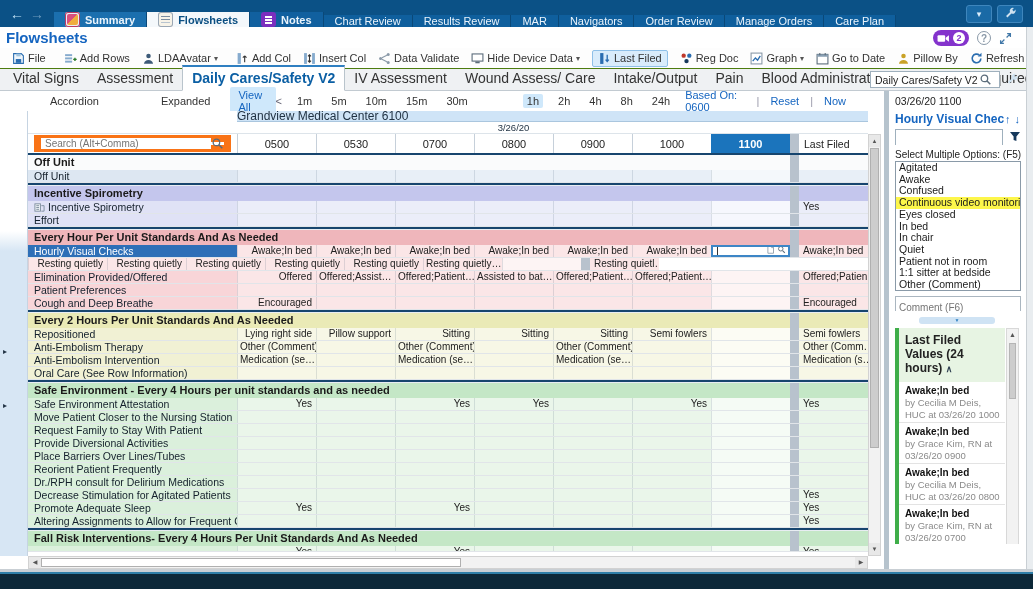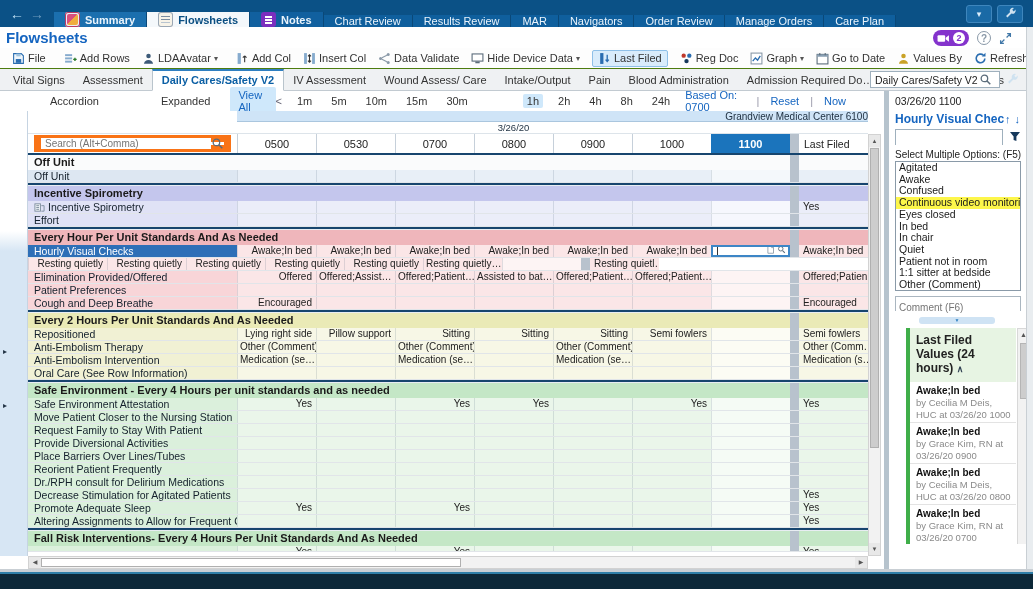--- a/index.html
+++ b/index.html
@@ -38,21 +38,21 @@
   .toolbar { position:absolute; left:0; top:48px; width:1026px; height:21px; background:#fdfdfd; display:flex; align-items:center; padding-left:6px; border-bottom:1px solid #4d7c0f; }
   .titem { display:flex; align-items:center; gap:3px; font-size:11px; color:#333; padding:1px 5px; white-space:nowrap; border:1px solid transparent; border-radius:2px; cursor:default; }
   .titem.active { background:#d9ecfb; border-color:#8fc0e8; }
   .tsep { width:1px; height:14px; background:#d4d9de; margin:0 3px; }
   .caret { font-size:8px; color:#555; }
   .ticon12 { width:13px; height:13px; display:inline-flex; }
   .ticon12 svg { width:13px; height:13px; }
 
   
   .sheettabs { position:absolute; left:0; top:69px; width:1026px; height:22px; background:#eff1f3; border-bottom:1px solid #c2cad1; display:flex; align-items:flex-end; padding-left:4px; }
-  .stab { font-size:11px; color:#333; padding:3px 9px 4px; white-space:nowrap; cursor:default; }
+  .stab { font-size:14px; color:#333; padding:3px 9px 4px; white-space:nowrap; cursor:default; }
   .stab.active { background:#fff; color:#0b5fa4; font-weight:bold; border:1px solid #b9c4cc; border-bottom:1px solid #fff; margin-bottom:-1px; border-top:2px solid #2f7fc1; }
   .ssearch { position:absolute; right:26px; top:2px; width:130px; height:17px; background:#fff; border:1px solid #9fb0bd; display:flex; align-items:center; }
   .ssearch input { border:0; outline:0; width:108px; font-size:10.5px; padding-left:4px; color:#222; font-family:inherit; background:transparent; }
   .sheettabs .wrench { position:absolute; right:6px; top:4px; width:14px; height:14px; }
 
   
   .moderow { position:absolute; left:0; top:91px; width:860px; height:20px; background:#fff; display:flex; align-items:center; font-size:11px; color:#333; }
   .mode { padding:2px 8px; border-radius:2px; cursor:default; }
   .mode.m0 { margin-left:42px; } .mode.m1 { margin-left:46px; }
   .mode.active { background:#cfe8fb; color:#1565c0; margin-left:12px; }
@@ -61,21 +61,21 @@
   .ibtn { padding:1px 4px; border-radius:2px; cursor:default; }
   .ibtn.active { background:#cfe8fb;margin-left:40px; }
   .basedon { color:#1565c0; }
   .pipe { color:#99a; }
 
   
   .grid { position:absolute; left:0; top:111px; width:884px; height:461px; background:#fff; }
   .gutter { position:absolute; left:0; top:0; width:28px; height:445px; background:linear-gradient(#ffffff 0 120px, #d7e6f4 140px 100%); border-right:1px solid #c6d4e2; }
   .gmark { position:absolute; left:3px; font-size:8px; color:#234; }
   .gcontent { position:absolute; left:28px; top:0; width:840px; }
-  .facility { height:11px; background:#cfe4f7; border-bottom:1px solid #aac6de; margin-left:209px; font-size:10px; color:#234; text-align:right; line-height:11px; }
+  .facility { height:11px; background:#cfe4f7; border-bottom:1px solid #aac6de; margin-left:209px; font-size:12px; color:#234; text-align:left; line-height:11px; }
   .daterow { height:12px; border-bottom:1px solid #dde4ea; }
   .daterow .dt { margin-left:209px; width:553px; text-align:center; font-size:9.5px; color:#234; line-height:12px; }
   .colheader { height:21px; display:flex; border-bottom:2px solid #17456e; }
   .ch-name { width:209px; position:relative; }
   .gsearch { position:absolute; left:6px; top:1px; width:197px; height:17px; border:7px solid #f97316; background:#fff; display:flex; align-items:center; }
   .gsearch input { border:0; outline:0; flex:1; font-size:10px; padding-left:4px; color:#222; font-family:inherit; }
   .ch-t { width:79px; font-size:11px; color:#222; text-align:center; line-height:20px; border-left:1px solid #c6d0da; }
   .ch-t.cur { background:#1b74bc; color:#fff; font-weight:bold; border-left:0; }
   .ch-split { width:9px; background:#b8c2cd; }
   .ch-lf { width:69px; font-size:10.5px; color:#222; line-height:20px; padding-left:5px; }
@@ -129,21 +129,21 @@
   .r-filter input { border:0; outline:0; width:100%; height:100%; font-family:inherit; font-size:10px; padding:0 3px; }
   .r-funnel { position:absolute; left:120px; top:39px; width:12px; height:12px; }
   .r-hint { position:absolute; left:6px; top:58px; font-size:10px; color:#222; }
   .r-list { position:absolute; left:6px; top:70px; width:126px; height:130px; border:1px solid #8a9aa8; background:#fff; overflow:hidden; }
   .r-opt { font-size:10.5px; color:#1a1a1a; line-height:11.7px; padding-left:3px; white-space:nowrap; }
   .r-opt.hl { background:#fdf64a; }
   .r-comment { position:absolute; left:6px; top:205px; width:126px; height:15px; border:1px solid #aab6c0; }
   .r-comment input { border:0; outline:0; width:100%; height:100%; font-family:inherit; font-size:10px; padding:0 3px; color:#333; }
   .r-handle { position:absolute; left:30px; top:226px; width:76px; height:7px; background:#cfe3f4; border-radius:3px; text-align:center; font-size:5px; line-height:7px; color:#2f7fc1; }
 
-  .lfpanel { position:absolute; left:15px; top:237px; width:126px; height:216px; overflow:hidden;text-decoration:underline; }
+  .lfpanel { position:absolute; left:4px; top:237px; width:126px; height:216px; overflow:hidden;text-decoration:underline; }
   .lf-collapse { position:absolute; left:-6px; top:12px; font-size:8px; color:#1565c0; }
   .lf-accent { position:absolute; left:2px; top:0; width:4px; height:244px; background:#3fae49; }
   .lf-inner { position:absolute; left:6px; top:0; width:106px; }
   .lf-title { background:#e7f4e3; font-size:12px; font-weight:bold; color:#222; padding:5px 4px 6px 6px; line-height:14px; }
   .lf-title .chv { font-size:9px; color:#345; }
   .lf-entry { padding:3px 2px 2px 6px; border-bottom:1px solid #e3e3e3; }
   .lf-val { font-size:10px; font-weight:bold; color:#111; line-height:12px; }
   .lf-by { font-size:9.5px; color:#8a8a8a; line-height:11.5px; }
   .lf-scroll { position:absolute; right:0; top:0; width:13px; height:244px; background:#f2f2f2; border:1px solid #d8d8d8; }
   .lf-scroll .up { position:absolute; top:2px; left:0; width:11px; text-align:center; font-size:7px; color:#555; }
@@ -347,21 +347,21 @@
         </span>
         <span>Go to Date</span>
       </div>
       <div class="titem">
         <span class="ticon12">
           <svg viewBox="0 0 12 12">
             <circle cx="6" cy="3.6" r="2.1" fill="#c9a227"></circle>
             <path d="M1.8 10.8a4.3 4.3 0 0 1 8.4 0z" fill="#c9a227"></path>
           </svg>
         </span>
-        <span>Values By</span>
+        <span>Pillow By</span>
       </div>
       <div class="titem">
         <span class="ticon12">
           <svg viewBox="0 0 12 12">
             <path d="M10 6a4 4 0 1 1-1.3-3" fill="none" stroke="#2a6db0" stroke-width="1.5"></path>
             <path d="M10.6 0.8v3.4H7.2z" fill="#2a6db0"></path>
           </svg>
         </span>
         <span>Refresh</span>
       </div>
@@ -407,21 +407,21 @@
           <span class="ibtn">5m</span>
           <span class="ibtn">10m</span>
           <span class="ibtn">15m</span>
           <span class="ibtn">30m</span>
           <span class="ibtn active">1h</span>
           <span class="ibtn">2h</span>
           <span class="ibtn">4h</span>
           <span class="ibtn">8h</span>
           <span class="ibtn">24h</span>
         </span>
-      <span class="basedon">Based On: 0700</span>
+      <span class="basedon">Based On: 0600</span>
         <span class="pipe">|</span>
         <span class="basedon">Reset</span>
         <span class="pipe">|</span>
         <span class="basedon">Now</span>
     </div>
   </div>
 
   <div class="grid">
     <div class="gutter">
       <span class="gmark" style="top:236px">▸</span>

